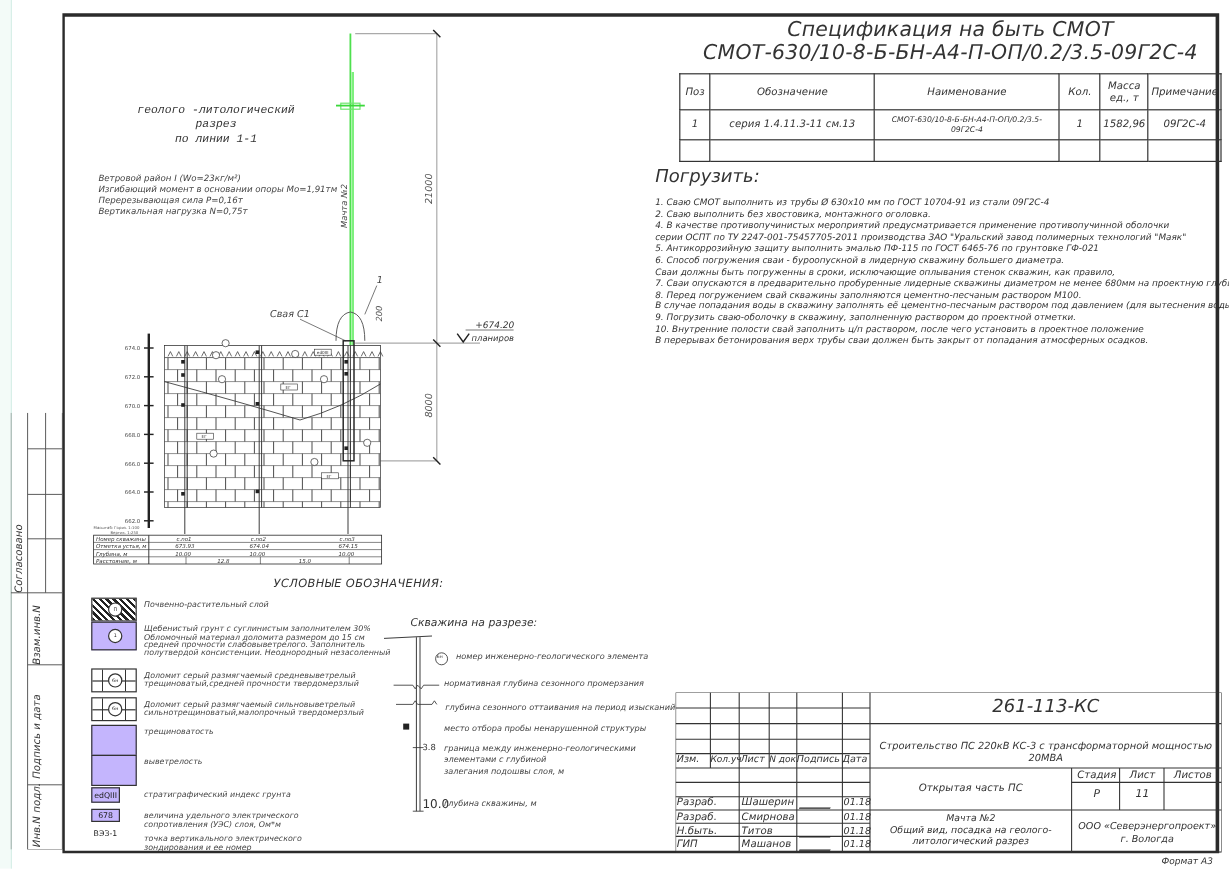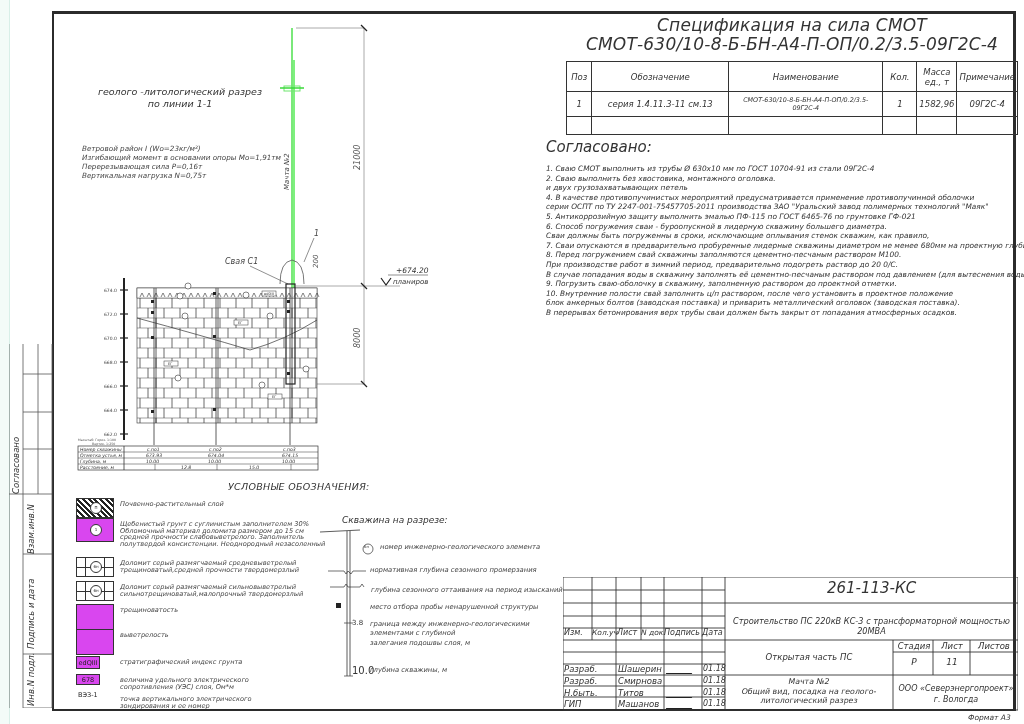--- a/index.html
+++ b/index.html
@@ -9,21 +9,21 @@
   .leftstrip{position:absolute;left:0;top:0;width:9px;height:724px;background:#f3fbf8;border-right:1px solid #d8efe8;}
   .frame{position:absolute;left:52px;top:11px;width:964px;height:700px;border:2px solid #2b2b2b;border-top-width:3px;border-right-width:3px;box-sizing:border-box;}
   .spec-title{position:absolute;left:566px;top:16px;width:452px;text-align:center;font-size:17px;line-height:19px;color:#333;font-style:italic;letter-spacing:0.2px;}
   table.spec{position:absolute;left:566px;top:61px;width:452px;border-collapse:collapse;font-size:8.5px;font-style:italic;color:#333;}
   table.spec td{border:1px solid #333;text-align:center;padding:0 2px;}
   .notes-title{position:absolute;left:546px;top:138px;font-size:15px;font-style:italic;color:#333;}
   .notes{position:absolute;left:546px;top:164px;width:470px;font-size:7.4px;line-height:9.6px;font-style:italic;color:#333;white-space:nowrap;}
   .sm{font-size:7.2px;font-style:italic;color:#444;line-height:9px;}
   .side-table{position:absolute;left:9px;top:344px;width:44px;height:364px;}
   .vtext{position:absolute;transform:rotate(-90deg);transform-origin:left top;font-style:italic;font-size:8.5px;white-space:nowrap;color:#333;}
-  .leg-box{position:absolute;border:1px solid #333;background:#d946ef;}
+  .leg-box{position:absolute;border:1px solid #333;background:#c4b5fd;}
   .leg-text{position:absolute;font-style:italic;font-size:6.6px;line-height:7px;color:#444;white-space:nowrap;}
   .bh-text{position:absolute;font-style:italic;font-size:6.8px;color:#444;white-space:nowrap;}
 </style>
 </head>
 <body>
 
 <div class="leftstrip"></div>
 <div class="frame"></div>
 
 <div class="side-table">
@@ -42,21 +42,21 @@
       <line x1="14" y1="364" x2="43" y2="364"></line>
     </g>
   </svg>
   <div class="vtext" style="left:2px;top:150px;">Согласовано</div>
   <div class="vtext" style="left:17px;top:210px;">Взам.инв.N</div>
   <div class="vtext" style="left:17px;top:305px;">Подпись и дата</div>
   <div class="vtext" style="left:17px;top:362px;">Инв.N подл.</div>
 </div>
 
 <div class="spec-title">
-  <div>Спецификация на сила СМОТ</div>
+  <div>Спецификация на быть СМОТ</div>
   <div>СМОТ-630/10-8-Б-БН-А4-П-ОП/0.2/3.5-09Г2С-4</div>
 </div>
 <table class="spec">
   <colgroup>
       <col style="width:26px">
       <col style="width:145px">
       <col style="width:164px">
       <col style="width:35px">
       <col style="width:36px">
       <col style="width:46px">
@@ -82,41 +82,38 @@
     <td></td>
     <td></td>
     <td></td>
     <td></td>
     <td></td>
     <td></td>
   </tr>
 </tbody>
   </table>
 
-<div class="notes-title">Согласовано:</div>
+<div class="notes-title">Погрузить:</div>
 <div class="notes" id="notes">
     <div>1. Сваю СМОТ выполнить из трубы Ø 630х10 мм по ГОСТ 10704-91 из стали 09Г2С-4</div>
     <div>2. Сваю выполнить без хвостовика, монтажного оголовка.</div>
-    <div>и двух грузозахватывающих петель</div>
     <div>4. В качестве противопучинистых мероприятий предусматривается применение противопучинной оболочки</div>
     <div>серии ОСПТ по ТУ 2247-001-75457705-2011 производства ЗАО "Уральский завод полимерных технологий "Маяк"</div>
     <div>5. Антикоррозийную защиту выполнить эмалью ПФ-115 по ГОСТ 6465-76 по грунтовке ГФ-021</div>
     <div>6. Способ погружения сваи - буроопускной в лидерную скважину большего диаметра.</div>
     <div>Сваи должны быть погруженны в сроки, исключающие оплывания стенок скважин, как правило,</div>
     <div>7. Сваи опускаются в предварительно пробуренные лидерные скважины диаметром не менее 680мм на проектную глубину.</div>
     <div>8. Перед погружением свай скважины заполняются цементно-песчаным раствором М100.</div>
-    <div>При производстве работ в зимний период, предварительно подогреть раствор до 20 0/С.</div>
     <div>В случае попадания воды в скважину заполнять её цементно-песчаным раствором под давлением (для вытеснения воды).</div>
     <div>9. Погрузить сваю-оболочку в скважину, заполненную раствором до проектной отметки.</div>
     <div>10. Внутренние полости свай заполнить ц/п раствором, после чего установить в проектное положение</div>
-    <div>блок анкерных болтов (заводская поставка) и приварить металлический оголовок (заводская поставка).</div>
     <div>В перерывах бетонирования верх трубы сваи должен быть закрыт от попадания атмосферных осадков.</div>
   </div>
 
-<div class="abs it" style="left:95px;top:86px;font-size:9.5px;line-height:12px;color:#333;text-align:center;width:170px;">
+<div class="abs it" style="left:95px;top:86px;font-size:9.5px;line-height:12px;color:#333;text-align:center;width:170px;font-family:Liberation Mono, monospace;">
   <div>геолого -литологический разрез</div>
   <div>по линии 1-1</div>
 </div>
 <div class="abs sm" style="left:82px;top:144px;" id="loads">
     <div>Ветровой район I (Wo=23кг/м²)</div>
     <div>Изгибающий момент в основании опоры Мо=1,91тм</div>
     <div>Перерезывающая сила Р=0,16т</div>
     <div>Вертикальная нагрузка N=0,75т</div>
   </div>
 

